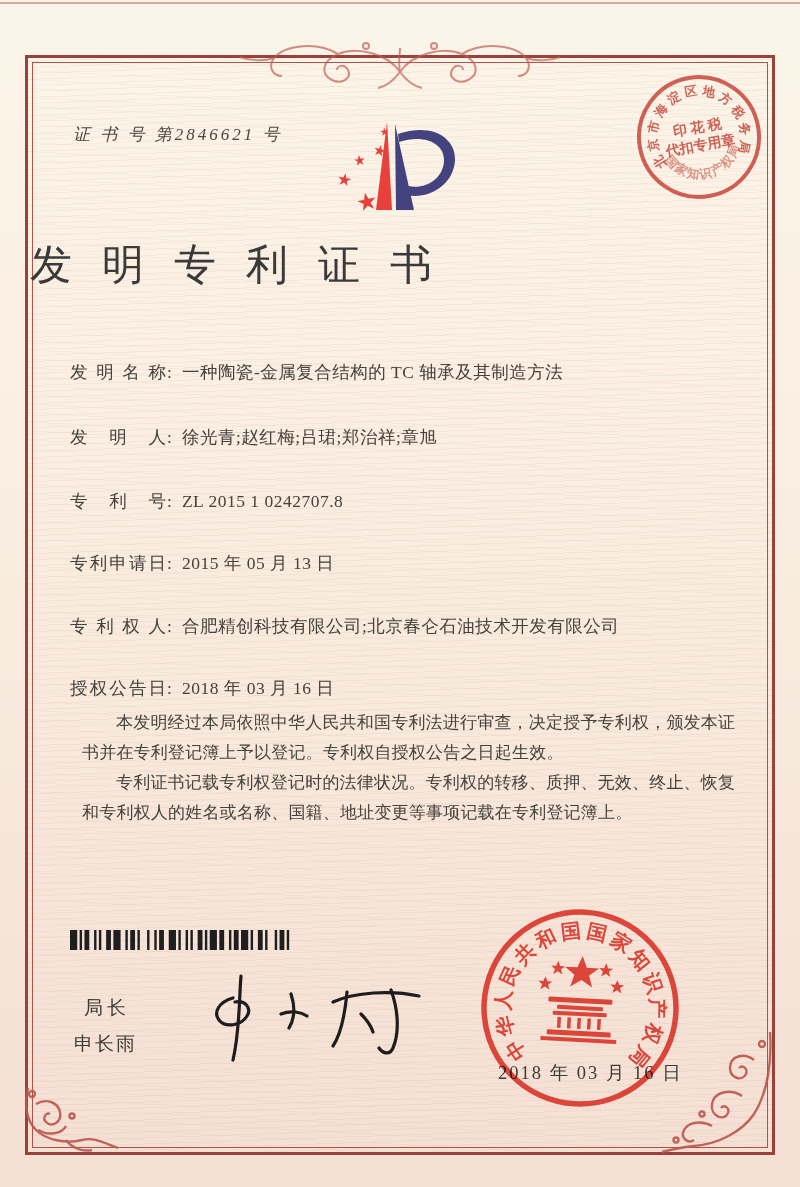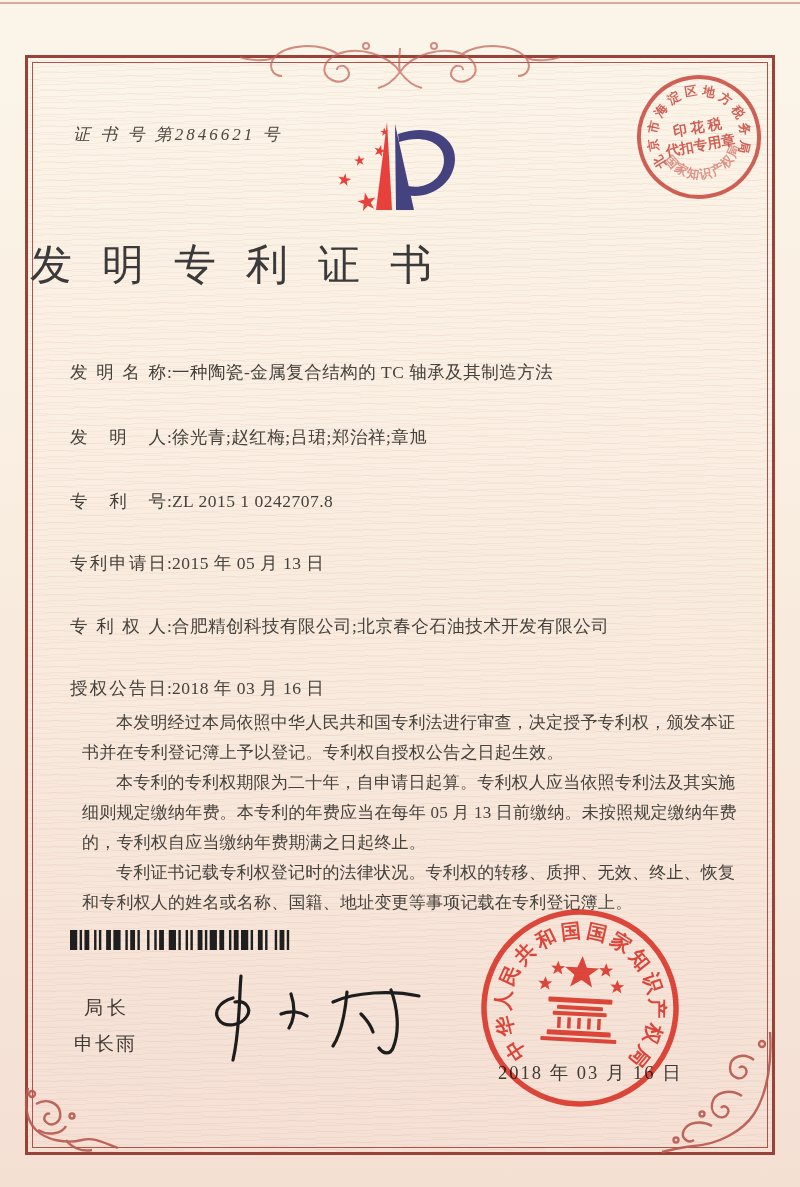--- a/index.html
+++ b/index.html
@@ -17,21 +17,21 @@
   .top-edge{position:absolute;left:0;top:2px;width:100%;height:2px;background:#c0675d;opacity:.55;}
   .frame{position:absolute;left:25px;top:55px;width:750px;height:1100px;box-sizing:border-box;
     border:3px solid #99423a;}
   .frame-inner{position:absolute;left:4px;top:4px;right:4px;bottom:4px;border:1px solid #aa554c;}
   .cert-no{position:absolute;left:73px;top:123px;font-size:17px;letter-spacing:3px;color:#4b473f;font-style:italic;}
   .title{position:absolute;left:0;top:237px;width:100%;text-align:left;font-size:42px;
     font-weight:500;color:#3a3a3a;letter-spacing:30px;text-indent:30px;}
   .field{position:absolute;left:70px;font-size:17.5px;color:#45413b;white-space:nowrap;}
   .field .lbl{display:inline-block;width:96px;text-align:justify;text-align-last:justify;}
   .field .col{display:inline-block;margin-left:1px;}
-  .field .val{margin-left:0;letter-spacing:.5px;}
+  .field .val{margin-left:10px;letter-spacing:.5px;}
   .paras{position:absolute;left:70px;top:708px;width:666px;margin-left:12px;}
   .paras p{margin:0;text-indent:2em;font-size:17px;line-height:30px;color:#46423c;letter-spacing:.2px;}
   .barcode{position:absolute;left:70px;top:930px;width:224px;height:20px;}
   .signer-title{position:absolute;left:84px;top:995px;font-size:19px;color:#3d3933;letter-spacing:4px;}
   .signer-name{position:absolute;left:74px;top:1031px;font-size:19px;color:#3d3933;letter-spacing:2px;text-align:center;}
   .sig{position:absolute;left:195px;top:968px;width:235px;height:100px;}
   .issue-date{position:absolute;left:498px;top:1060px;font-size:18.5px;color:#3f3a34;letter-spacing:2px;z-index:1;}
   .office-seal{position:absolute;left:478px;top:906px;width:204px;height:204px;z-index:2;
     opacity:.9;mix-blend-mode:multiply;transform:rotate(3deg);}
   .tax-stamp{position:absolute;left:630px;top:68px;width:138px;height:138px;opacity:.85;
@@ -148,21 +148,20 @@
   </div>
   <div class="field" style="top:614px">
     <span class="lbl">专利权人</span><span class="col">:</span><span class="val">合肥精创科技有限公司;北京春仑石油技术开发有限公司</span>
   </div>
   <div class="field" style="top:676px">
     <span class="lbl">授权公告日</span><span class="col">:</span><span class="val">2018 年 03 月 16 日</span>
   </div>
 
   <div class="paras">
     <p>本发明经过本局依照中华人民共和国专利法进行审查，决定授予专利权，颁发本证书并在专利登记簿上予以登记。专利权自授权公告之日起生效。</p>
-    <p>本专利的专利权期限为二十年，自申请日起算。专利权人应当依照专利法及其实施细则规定缴纳年费。本专利的年费应当在每年 05 月 13 日前缴纳。未按照规定缴纳年费的，专利权自应当缴纳年费期满之日起终止。</p>
     <p>专利证书记载专利权登记时的法律状况。专利权的转移、质押、无效、终止、恢复和专利权人的姓名或名称、国籍、地址变更等事项记载在专利登记簿上。</p>
   </div>
 
   <svg class="barcode" id="barcodeSvg" viewBox="0 0 224 20" preserveAspectRatio="none">
       <rect x="0" y="0" width="7.225806451612904" height="20" fill="#1f1f1f"></rect>
       <rect x="9.634408602150538" y="0" width="2.4086021505376345" height="20" fill="#1f1f1f"></rect>
       <rect x="14.451612903225806" y="0" width="4.817204301075269" height="20" fill="#1f1f1f"></rect>
       <rect x="24.086021505376344" y="0" width="2.4086021505376345" height="20" fill="#1f1f1f"></rect>
       <rect x="28.903225806451616" y="0" width="2.4086021505376345" height="20" fill="#1f1f1f"></rect>
       <rect x="36.12903225806452" y="0" width="4.817204301075269" height="20" fill="#1f1f1f"></rect>

